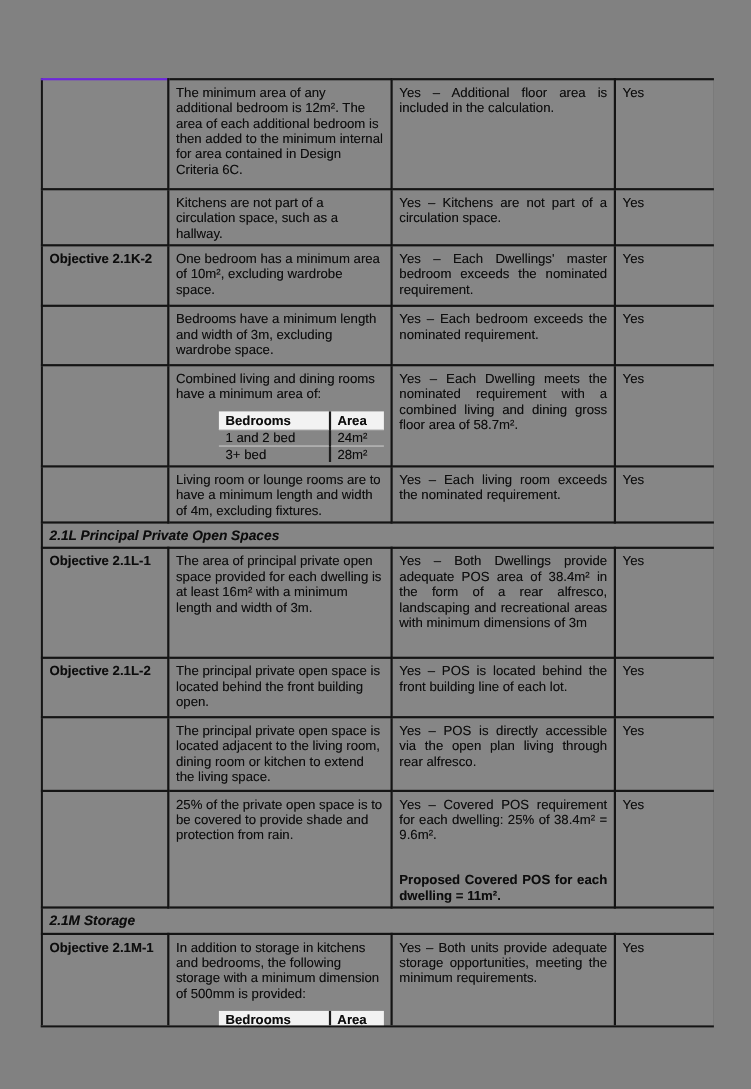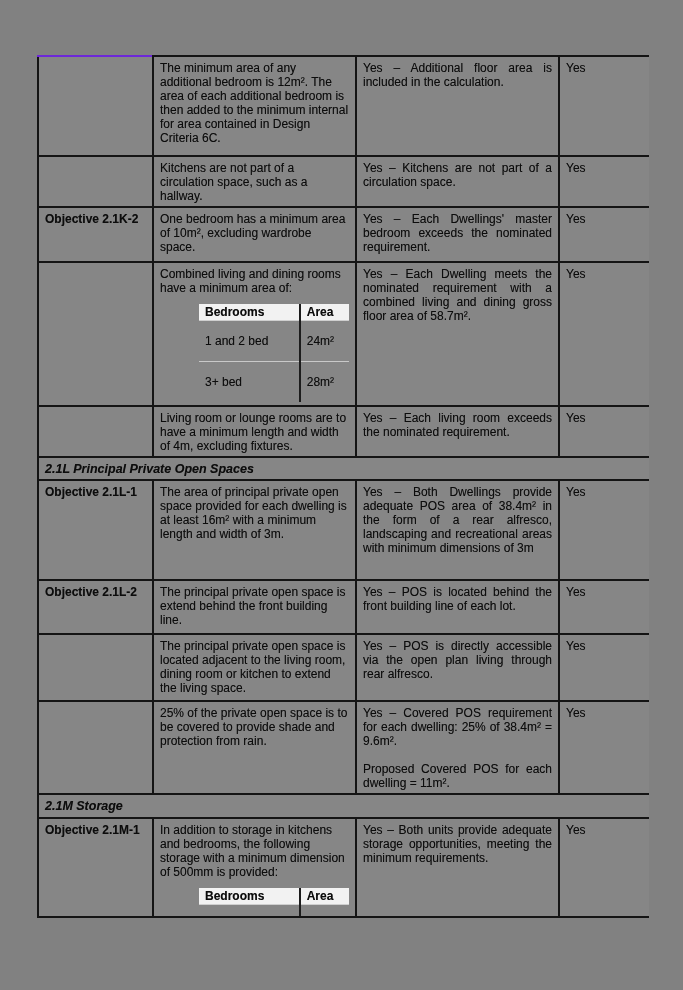--- a/index.html
+++ b/index.html
@@ -5,21 +5,21 @@
   html,body{margin:0;padding:0;}
   .page{
     position:relative;
     width:683px;height:990px;
     background:#818181;
     font-family:"Liberation Sans", sans-serif;
     color:#0c0c0c;
     overflow:hidden;
   }
   .clip{
-    position:absolute;left:37px;top:55px;
+    position:absolute;left:37px;top:71px;
     width:612px;height:861px;
     overflow:hidden;
     border-bottom:2px solid #141414;
   }
   table.doc{
     border-collapse:collapse;
     table-layout:fixed;
     width:612px;
     font-size:12px;
     line-height:14px;
@@ -33,21 +33,21 @@
   }
   td.obj{
     background:#d3d3d3;
     font-weight:bold;
     border-bottom:1px solid #c2c2c2;
   }
   td.obj.cont{ border-top:1px solid #c2c2c2; }
   td.obj.topblack{ border-top:2px solid #6d28d9; }
   td.ass{ text-align:justify; }
   td.ass p{ margin:0; }
-  td.ass p + p{ margin-top:14px; }
+  td.ass p + p{ margin-top:27px;font-weight:bold; }
   td.req p{ margin:0; }
   td.sec{
     background:#b2b2b2;
     font-weight:bold;
     font-style:italic;
     font-size:12.5px;
     padding:4px 6px;
   }
   table.mini{
     border-collapse:collapse;
@@ -57,21 +57,21 @@
     margin-left:39px;
   }
   table.mini th{
     background:#f2f2f2;
     font-weight:bold;
     text-align:left;
     padding:1px 6px;
     border-bottom:1px solid #cfcfcf;
   }
   table.mini td{
-    padding:13px 6px;
+    padding:0 6px;
     background:transparent;
     border:none;
   }
   table.mini tr + tr td{ border-top:1px solid #c9c9c9; }
   table.mini .c2{ border-left:2px solid #1c1c1c; }
   .mini-e .col-b{ width:106px; }
   .mini-e .col-a{ width:42px; }
   .mini-k .col-b{ width:128px; }
   .mini-k .col-a{ width:50px; }
 </style>
@@ -115,20 +115,30 @@
         <td class="obj topblack">Objective 2.1K-2</td>
         <td class="req">
               <p>One bedroom has a minimum area of 10m², excluding wardrobe space.</p>
             </td>
         <td class="ass">
               <p>Yes – Each Dwellings' master bedroom exceeds the nominated requirement.</p>
             </td>
         <td>Yes</td>
       </tr>
 
+      <tr style="height:54px">
+        <td class="obj cont"></td>
+        <td class="req">
+              <p>Bedrooms have a minimum length and width of 3m, excluding wardrobe space.</p>
+            </td>
+        <td class="ass">
+              <p>Yes – Each bedroom exceeds the nominated requirement.</p>
+            </td>
+        <td>Yes</td>
+      </tr>
 
       <tr style="height:92px">
         <td class="obj cont"></td>
         <td class="req">
           <p>Combined living and dining rooms have a minimum area of:</p>
           <table class="mini mini-e">
             <tbody>
                   <tr>
               <th class="col-b">Bedrooms</th>
               <th class="col-a c2">Area</th>
@@ -172,21 +182,21 @@
             </td>
         <td class="ass">
               <p>Yes – Both Dwellings provide adequate POS area of 38.4m² in the form of a rear alfresco, landscaping and recreational areas with minimum dimensions of 3m</p>
             </td>
         <td>Yes</td>
       </tr>
 
       <tr style="height:54px">
         <td class="obj topblack">Objective 2.1L-2</td>
         <td class="req">
-              <p>The principal private open space is extend behind the front building line.</p>
+              <p>The principal private open space is located behind the front building open.</p>
             </td>
         <td class="ass">
               <p>Yes – POS is located behind the front building line of each lot.</p>
             </td>
         <td>Yes</td>
       </tr>
 
       <tr style="height:67px">
         <td class="obj cont"></td>
         <td class="req">

